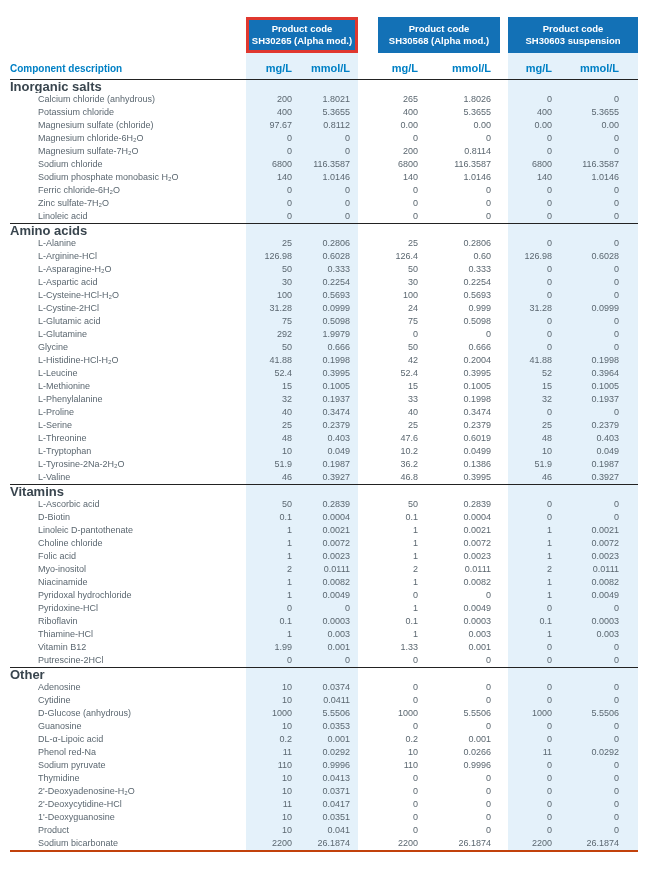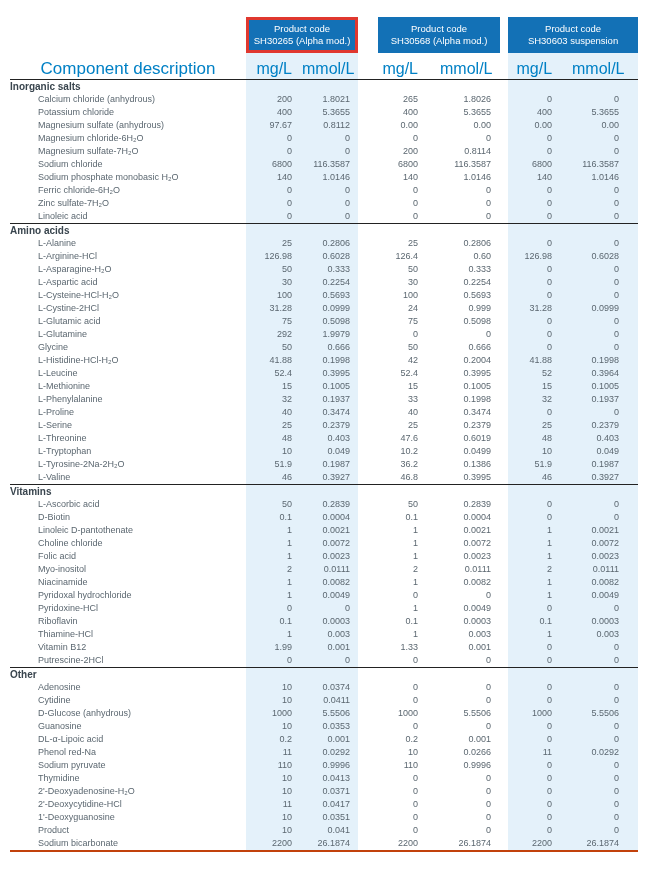--- a/index.html
+++ b/index.html
@@ -22,31 +22,31 @@
   td.band{background:#e4f1fa;}
   
   td.n{text-align:right;}
   td.p1{padding-right:10px} td.p2{padding-right:8px}
   td.p3{padding-right:22px} td.p4{padding-right:9px}
   td.p5{padding-right:20px} td.p6{padding-right:19px}
 
   
   tr.boxes td{height:30px;}
   td.pbox{background:#1371b6;color:#ffffff;text-align:center;vertical-align:middle;}
-  td.pbox .l1,.pbox .l2{display:block;font-weight:normal;font-size:9.5px;line-height:12px;}
+  td.pbox .l1,.pbox .l2{display:block;font-weight:bold;font-size:9.5px;line-height:12px;}
   td.pbox-hl{border:3px solid #e0382f;}
 
   
   tr.units td{height:22px;vertical-align:bottom;padding-bottom:4px;}
-  td.desc-head{font-size:17px;font-weight:normal;color:#0080c5;text-align:center;}
-  td.unit{font-size:16px;font-weight:normal;color:#0080c5;text-align:right;}
+  td.desc-head{font-size:10px;font-weight:bold;color:#0080c5;}
+  td.unit{font-size:11px;font-weight:bold;color:#0080c5;text-align:right;}
 
   
   tr.section td{border-top:1.5px solid #222222;}
-  td.section-title{font-size:10px;font-weight:bold;color:#39454e;}
+  td.section-title{font-size:13px;font-weight:bold;color:#39454e;}
   
   td.cname{padding-left:28px;}
   tr.last td{border-bottom:2px solid #c2410c;}
 </style>
 </head>
 <body>
 
 <div class="page">
   <table class="formulation">
     <colgroup>
@@ -117,21 +117,21 @@
           <td class="n band p1">400</td>
           <td class="n band p2">5.3655</td>
           <td></td>
           <td class="n p3">400</td>
           <td class="n p4">5.3655</td>
           <td></td>
           <td class="n band p5">400</td>
           <td class="n band p6">5.3655</td>
         </tr>
         <tr>
-          <td class="cname">Magnesium sulfate (anhydrous)</td>
+          <td class="cname">Magnesium sulfate (chloride)</td>
           <td class="n band p1">97.67</td>
           <td class="n band p2">0.8112</td>
           <td></td>
           <td class="n p3">0.00</td>
           <td class="n p4">0.00</td>
           <td></td>
           <td class="n band p5">0.00</td>
           <td class="n band p6">0.00</td>
         </tr>
         <tr>

